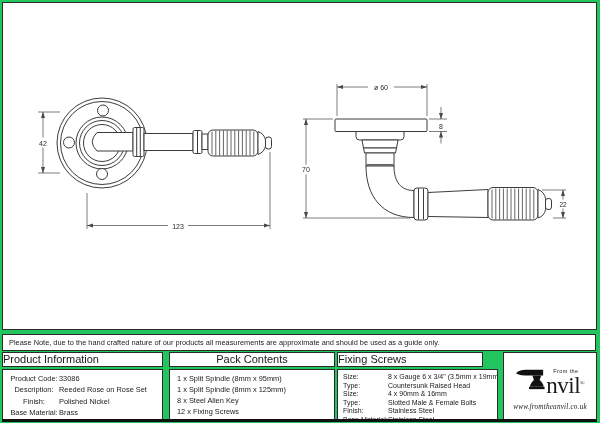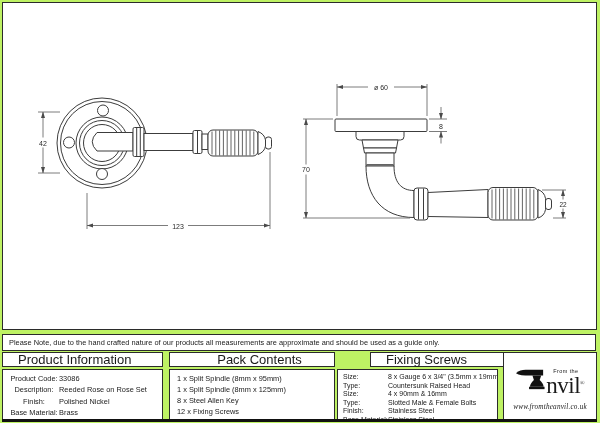--- a/index.html
+++ b/index.html
@@ -1,25 +1,25 @@
 <!DOCTYPE html>
 <html><head>
 <meta charset="utf-8">
 <style>
   html,body{margin:0;padding:0;background:#e8e8e8;}
   #sheet{
-    position:relative;width:600px;height:423px;background:#bef264;
+    position:relative;width:600px;height:423px;background:#22c55e;
     font-family:"Liberation Sans",sans-serif;color:#1a1a1a;overflow:hidden;
   }
   .panel{position:absolute;box-sizing:border-box;border:1px solid #2b2b2b;background:#fff;}
   #note-bar{left:2px;top:334px;width:594px;height:17px;font-size:7.4px;line-height:15px;padding-left:6px;white-space:nowrap;}
-  .hdr{top:352px;height:15px;font-size:13px;line-height:13px;padding-left:15px;font-weight:normal;}
+  .hdr{top:352px;height:15px;font-size:11px;line-height:13px;padding-left:0;font-weight:normal;}
   #hdr-product{left:2px;width:161px;}
   #hdr-pack{left:169px;width:166px;text-align:center;}
-  #hdr-fix{left:337px;width:146px;margin-left:33px;}
+  #hdr-fix{left:337px;width:146px;}
   .content{top:369px;height:52px;overflow:hidden;}
   #box-product{left:2px;width:161px;padding:3px 0 0 6px;text-align:center;}
   #box-pack{left:169px;width:166px;padding:2.5px 0 0 7px;}
   #box-fix{left:337px;width:161px;padding:3px 0 0 5px;}
   .kv{display:flex;font-size:7.4px;line-height:11.4px;white-space:nowrap;}
   .kv .k{width:50px;flex:0 0 50px;}
   #box-pack .item{font-size:7.4px;line-height:11.2px;white-space:nowrap;}
   #box-fix .kv{font-size:7px;line-height:8.6px;}
   #box-fix .kv .k{width:45px;flex:0 0 45px;}
   #logo-box{left:503px;top:352px;width:94px;height:69px;text-align:center;}

